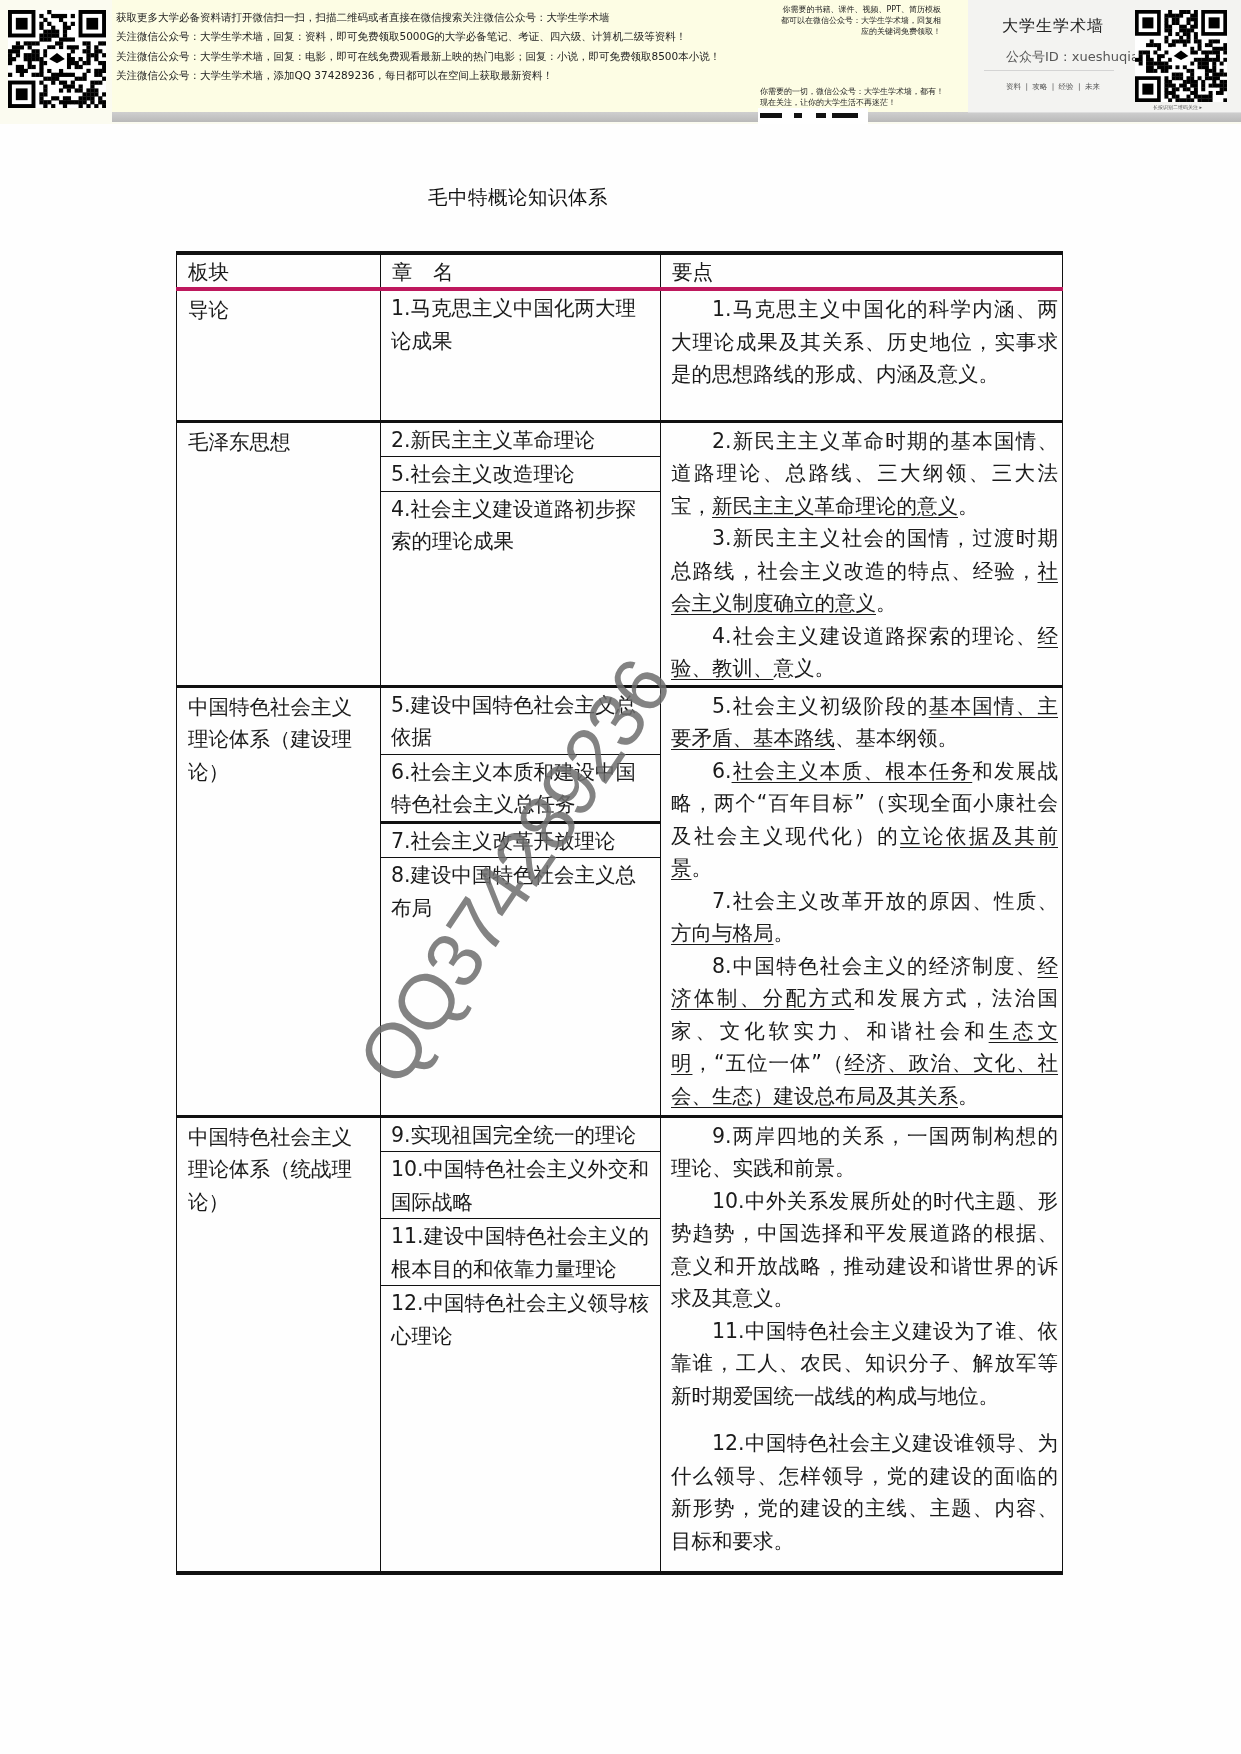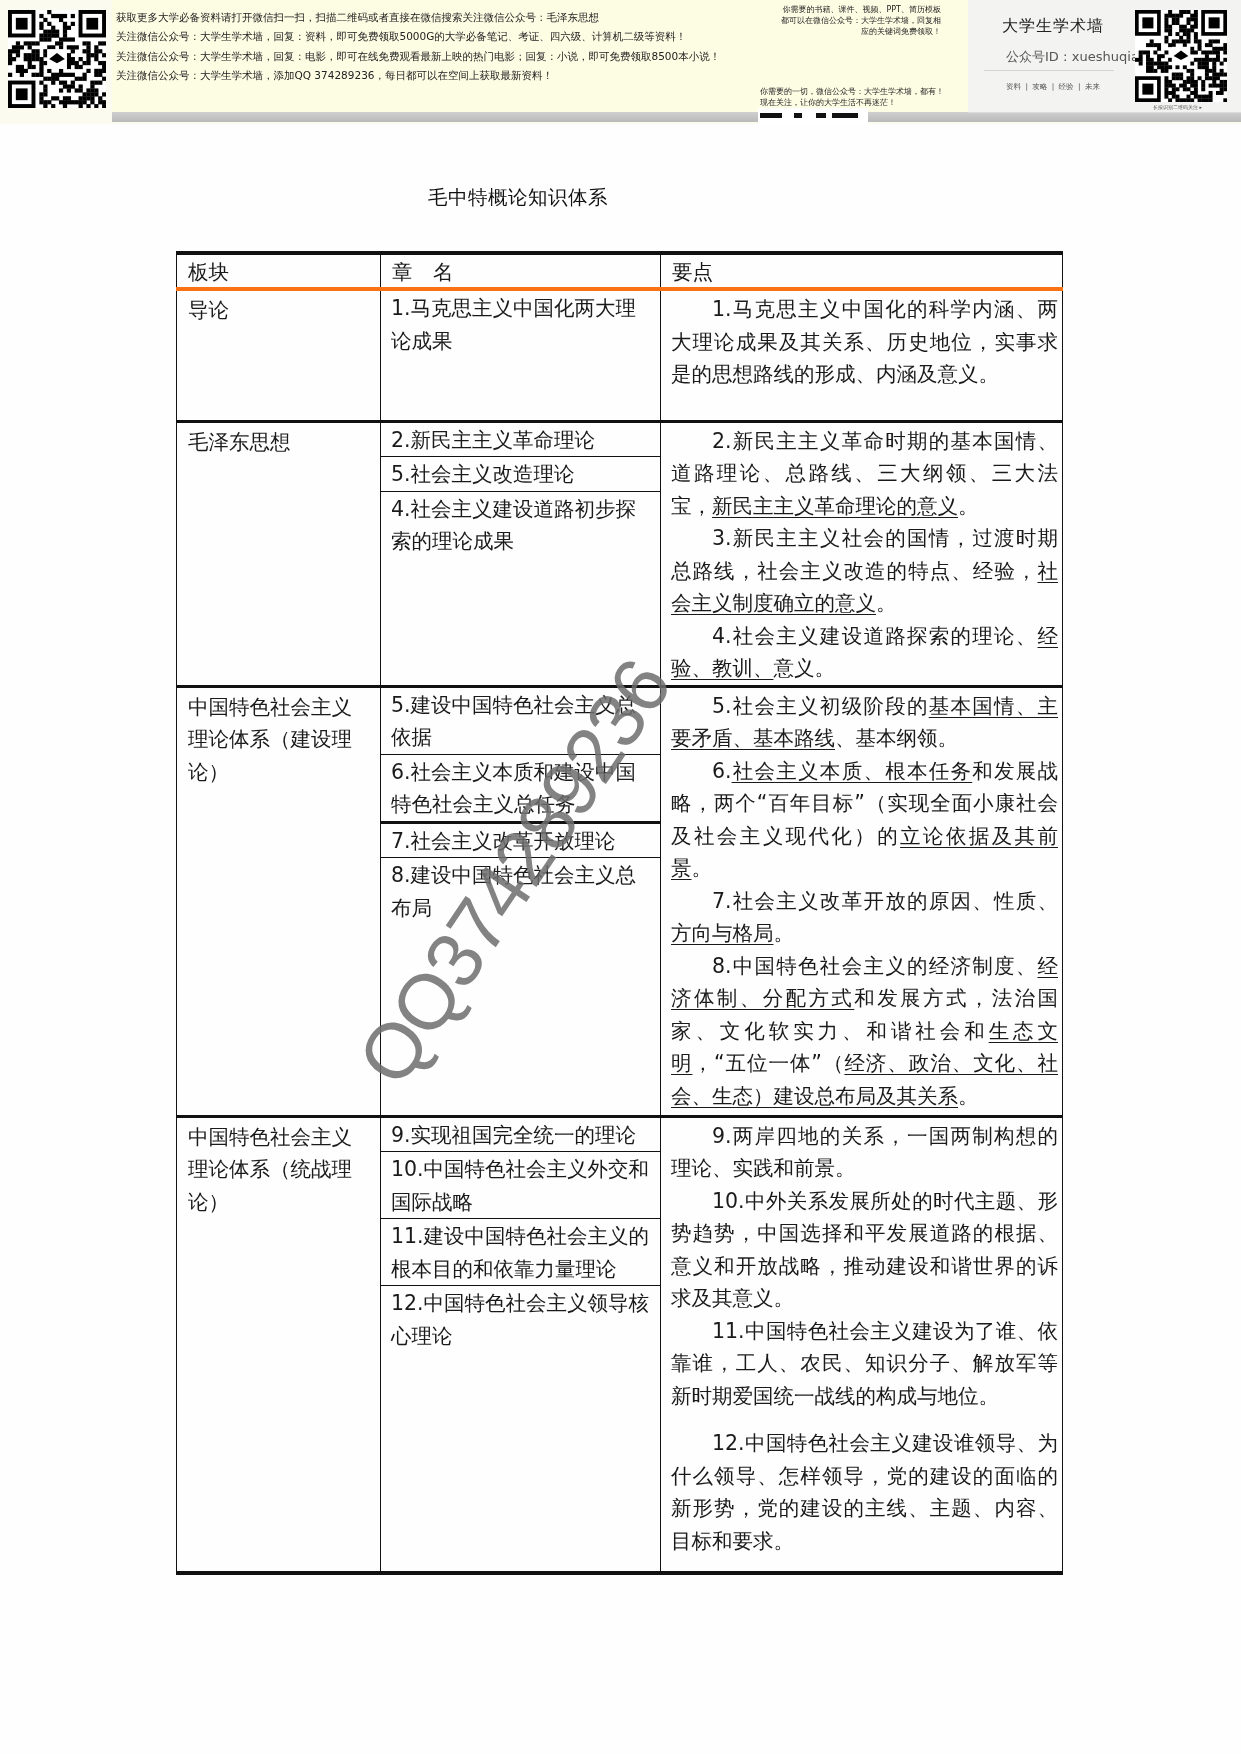--- a/index.html
+++ b/index.html
@@ -32,21 +32,21 @@
   .card .qr-right { left:167px; top:10px; width:92px; height:92px; }
   .card .caption { position:absolute; left:185px; top:104px; font-size:5px; color:#555; }
 
   
   .doc-title { position:absolute; left:0; width:1036px; top:184px; text-align:center;
     font-size:19.5px; letter-spacing:0.5px; color:#111; }
   table.kt { position:absolute; left:176px; top:251px; width:886px; border-collapse:collapse;
     table-layout:fixed; font-size:20.5px; color:#1a1a1a; }
   table.kt col.c1 { width:204px; } table.kt col.c2 { width:280px; } table.kt col.c3 { width:402px; }
   table.kt td, table.kt th { border:1.5px solid #111; vertical-align:top; padding:0; font-weight:normal; text-align:left; }
-  table.kt tr.hdr td { border-top:4px solid #111; border-bottom:4px solid #f97316; height:31px; }
+  table.kt tr.hdr td { border-top:4px solid #111; border-bottom:4px solid #be185d; height:31px; }
   table.kt tr.grp td { border-top:3.5px solid #111; }
   table.kt tr.last td { border-bottom:4.5px solid #111; }
   .cell-pad { padding:3px 10px 0 11px; line-height:32.5px; }
   .hdr .cell-pad { padding:2px 11px 0 11px; line-height:30px; }
   .sub { border-bottom:1.5px solid #111; padding:1px 8px 0 10px; line-height:32.5px; }
   .sub:last-child { border-bottom:none; }
   .sub.thick { border-bottom:3px solid #111; }
   .pts { padding:2px 4px 0 10px; line-height:32.5px; text-align:justify; }
   .pts p { margin:0; text-indent:2em; }
   .pts p.gap { margin-top:15px; }
@@ -284,21 +284,21 @@
         <rect x="78.4" y="7.84" width="11.76" height="11.76" fill="#000"></rect>
         <rect x="0" y="70.56" width="27.439999999999998" height="27.439999999999998" fill="#000"></rect>
         <rect x="3.92" y="74.48" width="19.6" height="19.6" fill="#fff"></rect>
         <rect x="7.84" y="78.4" width="11.76" height="11.76" fill="#000"></rect>
         <rect x="39.2" y="39.2" width="19.6" height="19.6" fill="#fff"></rect>
         <path d="M41.16 49 L49 43.12 L56.839999999999996 49 L49 53.312 Z" fill="#000"></path>
       </svg>
     </div>
 
   <div class="banner-lines">
-    <div>获取更多大学必备资料请打开微信扫一扫，扫描二维码或者直接在微信搜索关注微信公众号：毛泽东思想</div>
+    <div>获取更多大学必备资料请打开微信扫一扫，扫描二维码或者直接在微信搜索关注微信公众号：大学生学术墙</div>
     <div>关注微信公众号：大学生学术墙，回复：资料，即可免费领取5000G的大学必备笔记、考证、四六级、计算机二级等资料！</div>
     <div>关注微信公众号：大学生学术墙，回复：电影，即可在线免费观看最新上映的热门电影；回复：小说，即可免费领取8500本小说！</div>
     <div>关注微信公众号：大学生学术墙，添加QQ 374289236，每日都可以在空间上获取最新资料！</div>
   </div>
 
   <div class="side-text side-top">
     <div>你需要的书籍、课件、视频、PPT、简历模板</div>
     <div>都可以在微信公众号：大学生学术墙，回复相</div>
     <div>应的关键词免费领取！</div>
   </div>

